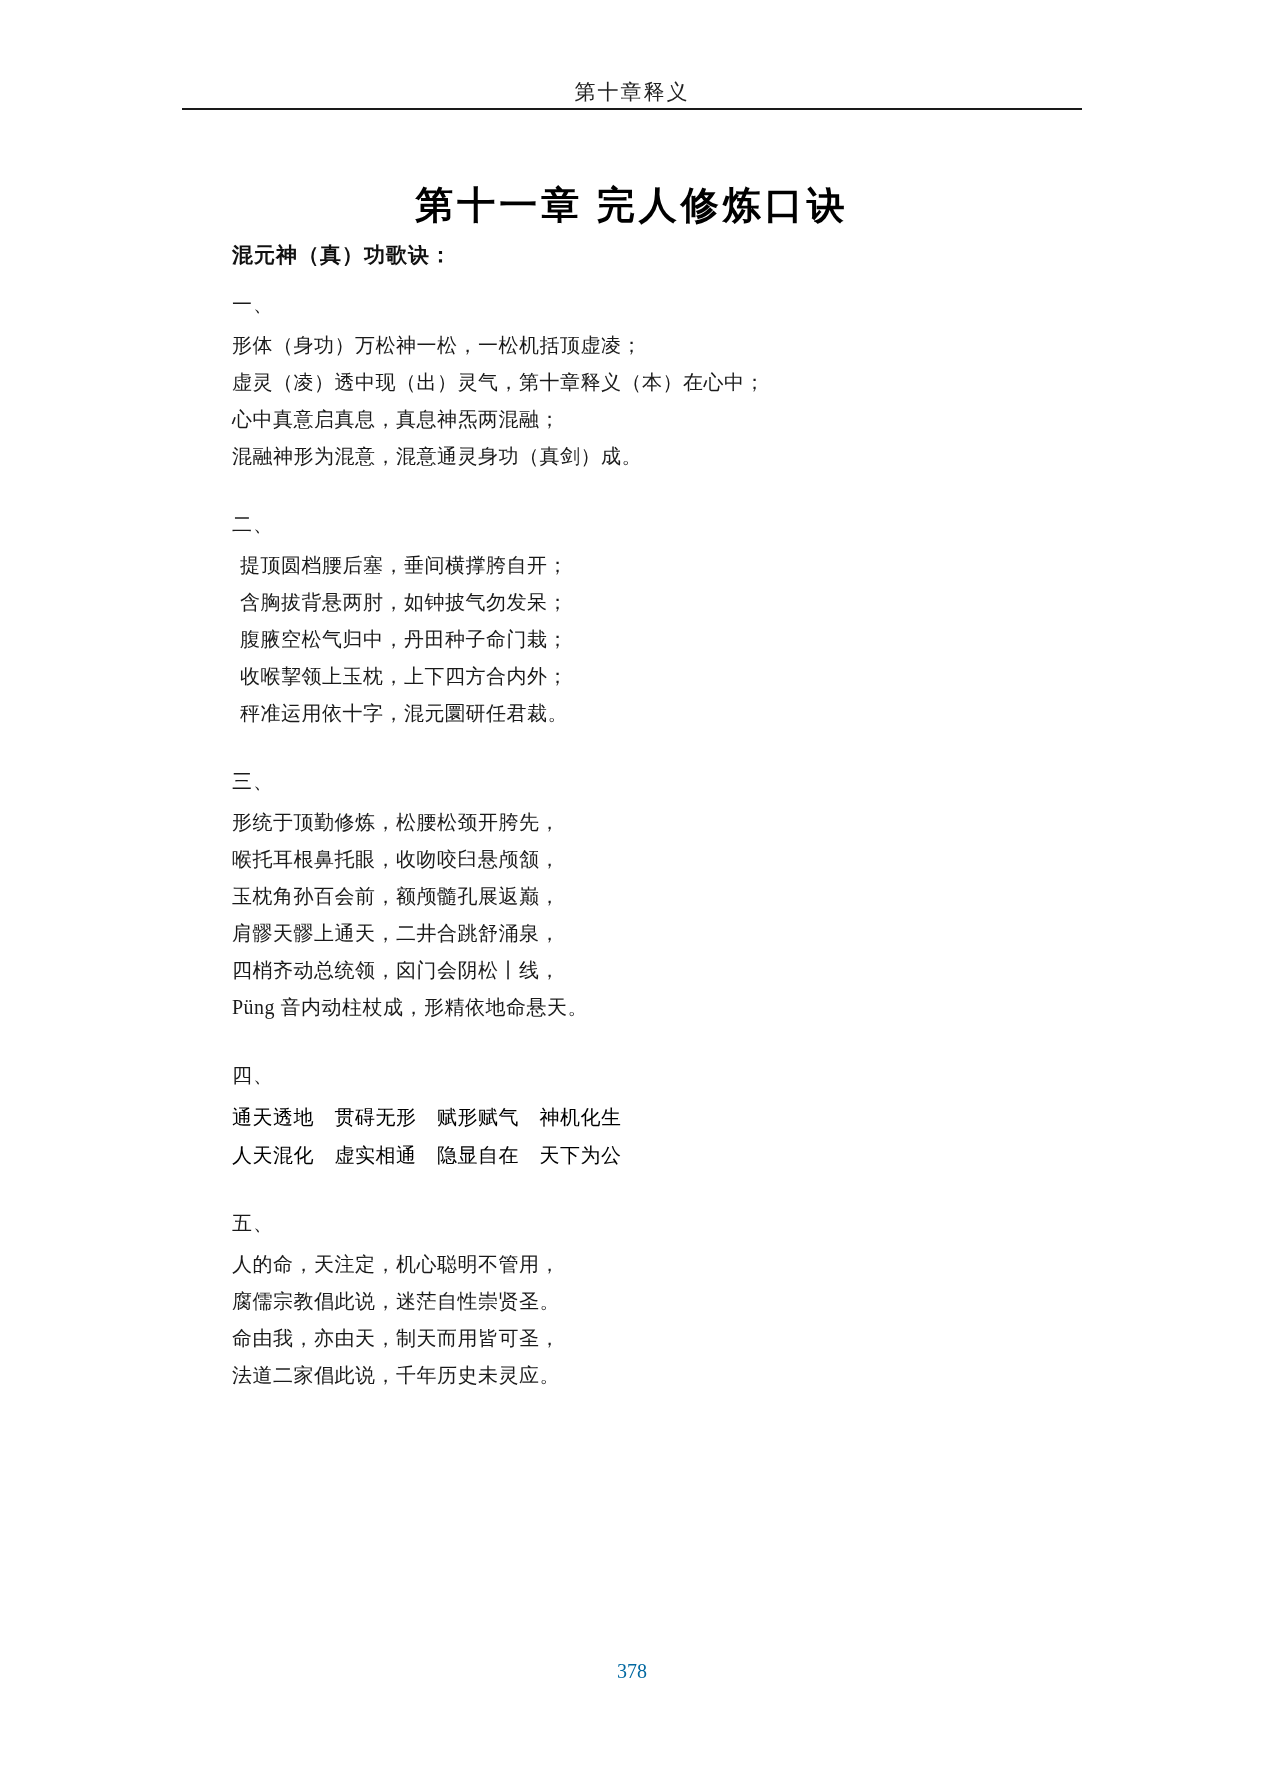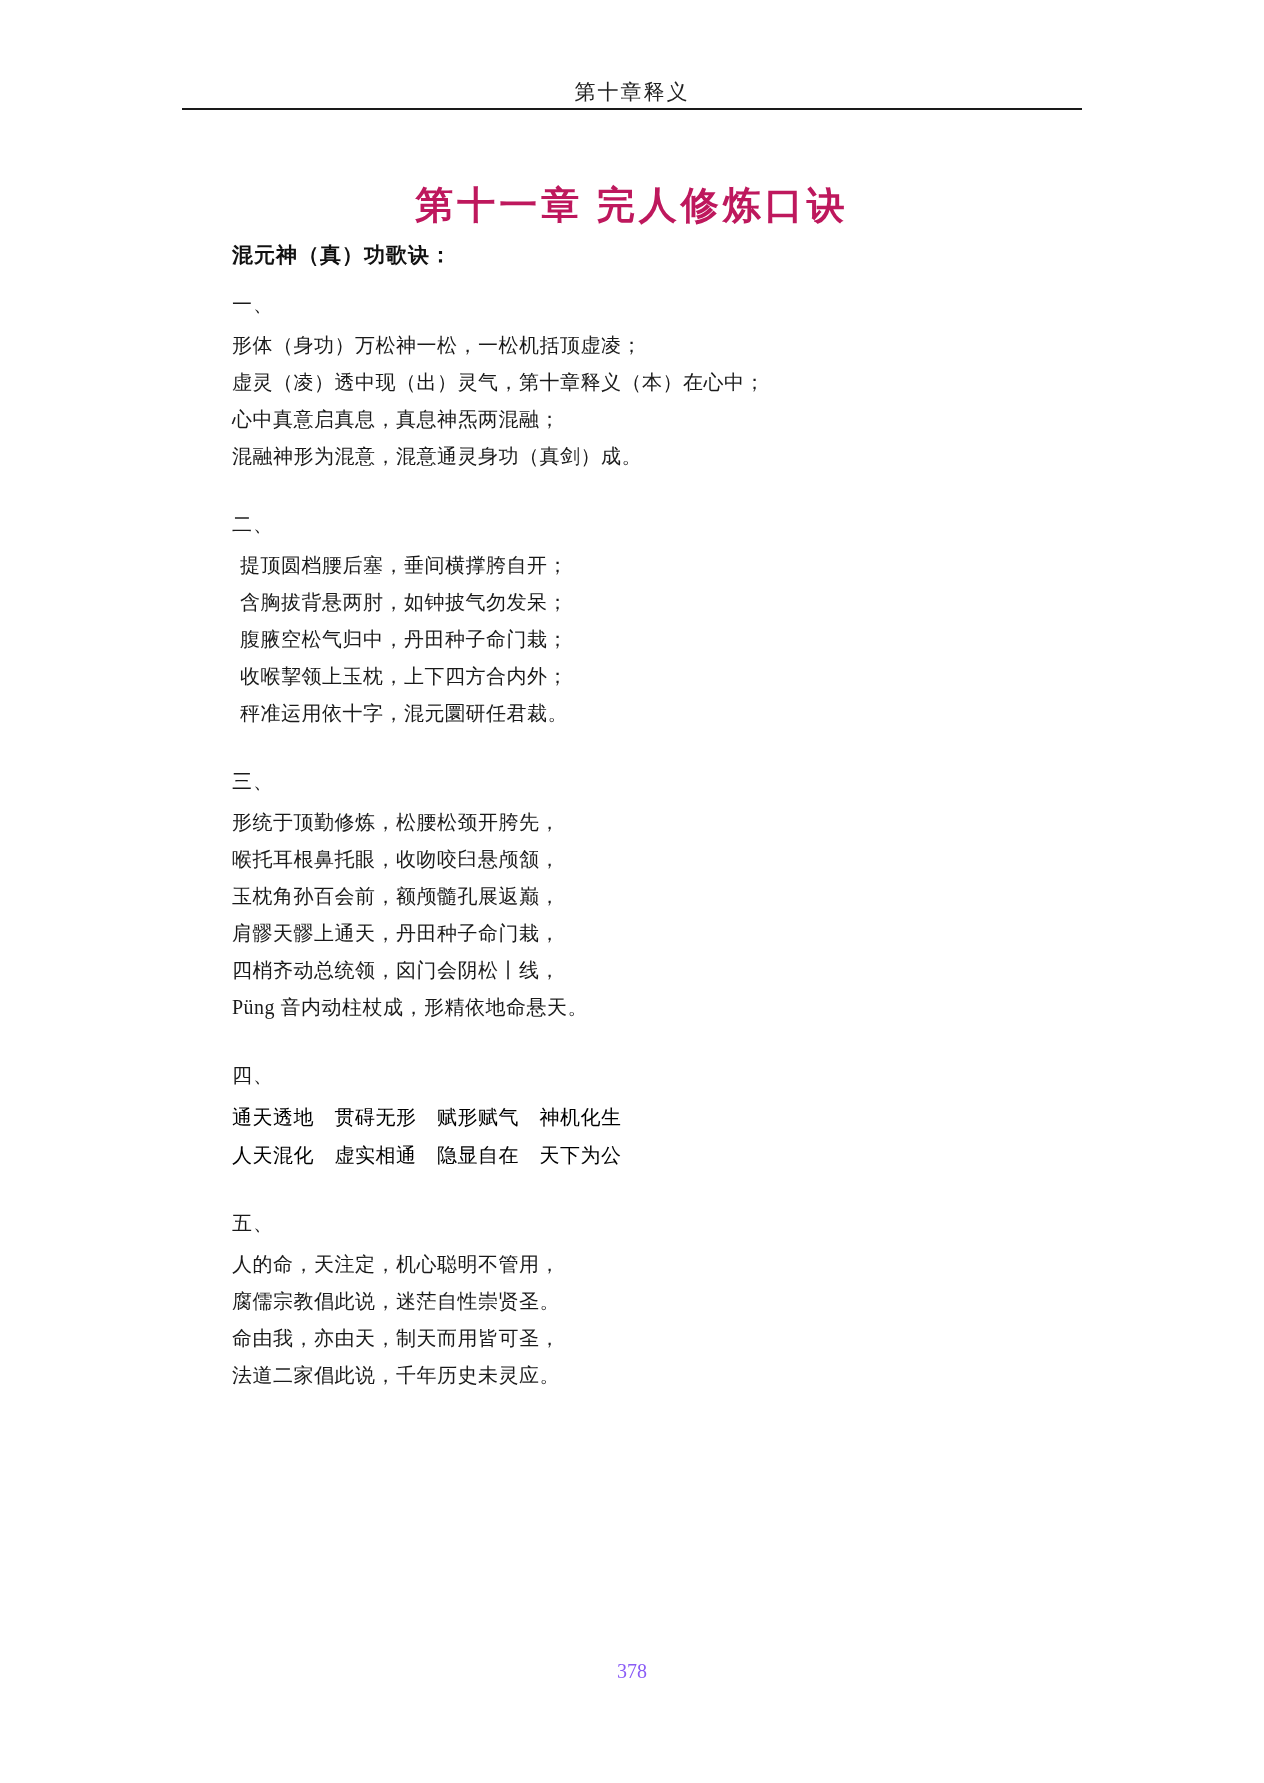--- a/index.html
+++ b/index.html
@@ -42,21 +42,21 @@
   }
   .title {
     position: absolute;
     top: 140px;
     left: 182px;
     width: 900px;
     text-align: center;
     font-size: 38px;
     font-weight: bold;
     letter-spacing: 4px;
-    color: #be185d;
+    color: #000000;
     margin-top: 40px;
   }
   .content {
     position: absolute;
     top: 237px;
     left: 232px;
     width: 830px;
   }
   .section-heading {
     font-size: 21px;
@@ -91,21 +91,21 @@
     color: #000000;
     white-space: pre;
   }
   .footer {
     position: absolute;
     top: 1660px;
     left: 182px;
     width: 900px;
     text-align: center;
     font-size: 20px;
-    color: #8b5cf6;
+    color: #0369a1;
   }
 </style>
 </head>
 <body>
 
 <div class="page">
 
   <div class="header">第十章释义</div>
   <div class="header-rule"></div>
 
@@ -130,21 +130,21 @@
       <div class="line indented">腹腋空松气归中，丹田种子命门栽；</div>
       <div class="line indented">收喉挈领上玉枕，上下四方合内外；</div>
       <div class="line indented">秤准运用依十字，混元圜研任君裁。</div>
     </div>
 
     <div class="stanza">
       <div class="stanza-number">三、</div>
       <div class="line">形统于顶勤修炼，松腰松颈开胯先，</div>
       <div class="line">喉托耳根鼻托眼，收吻咬臼悬颅颔，</div>
       <div class="line">玉枕角孙百会前，额颅髓孔展返巅，</div>
-      <div class="line">肩髎天髎上通天，丹田种子命门栽，</div>
+      <div class="line">肩髎天髎上通天，二井合跳舒涌泉，</div>
       <div class="line">四梢齐动总统领，囟门会阴松丨线，</div>
       <div class="line">Püng 音内动柱杖成，形精依地命悬天。</div>
     </div>
 
     <div class="stanza">
       <div class="stanza-number">四、</div>
       <div class="grid-line">通天透地　贯碍无形　赋形赋气　神机化生</div>
       <div class="grid-line">人天混化　虚实相通　隐显自在　天下为公</div>
     </div>
 

